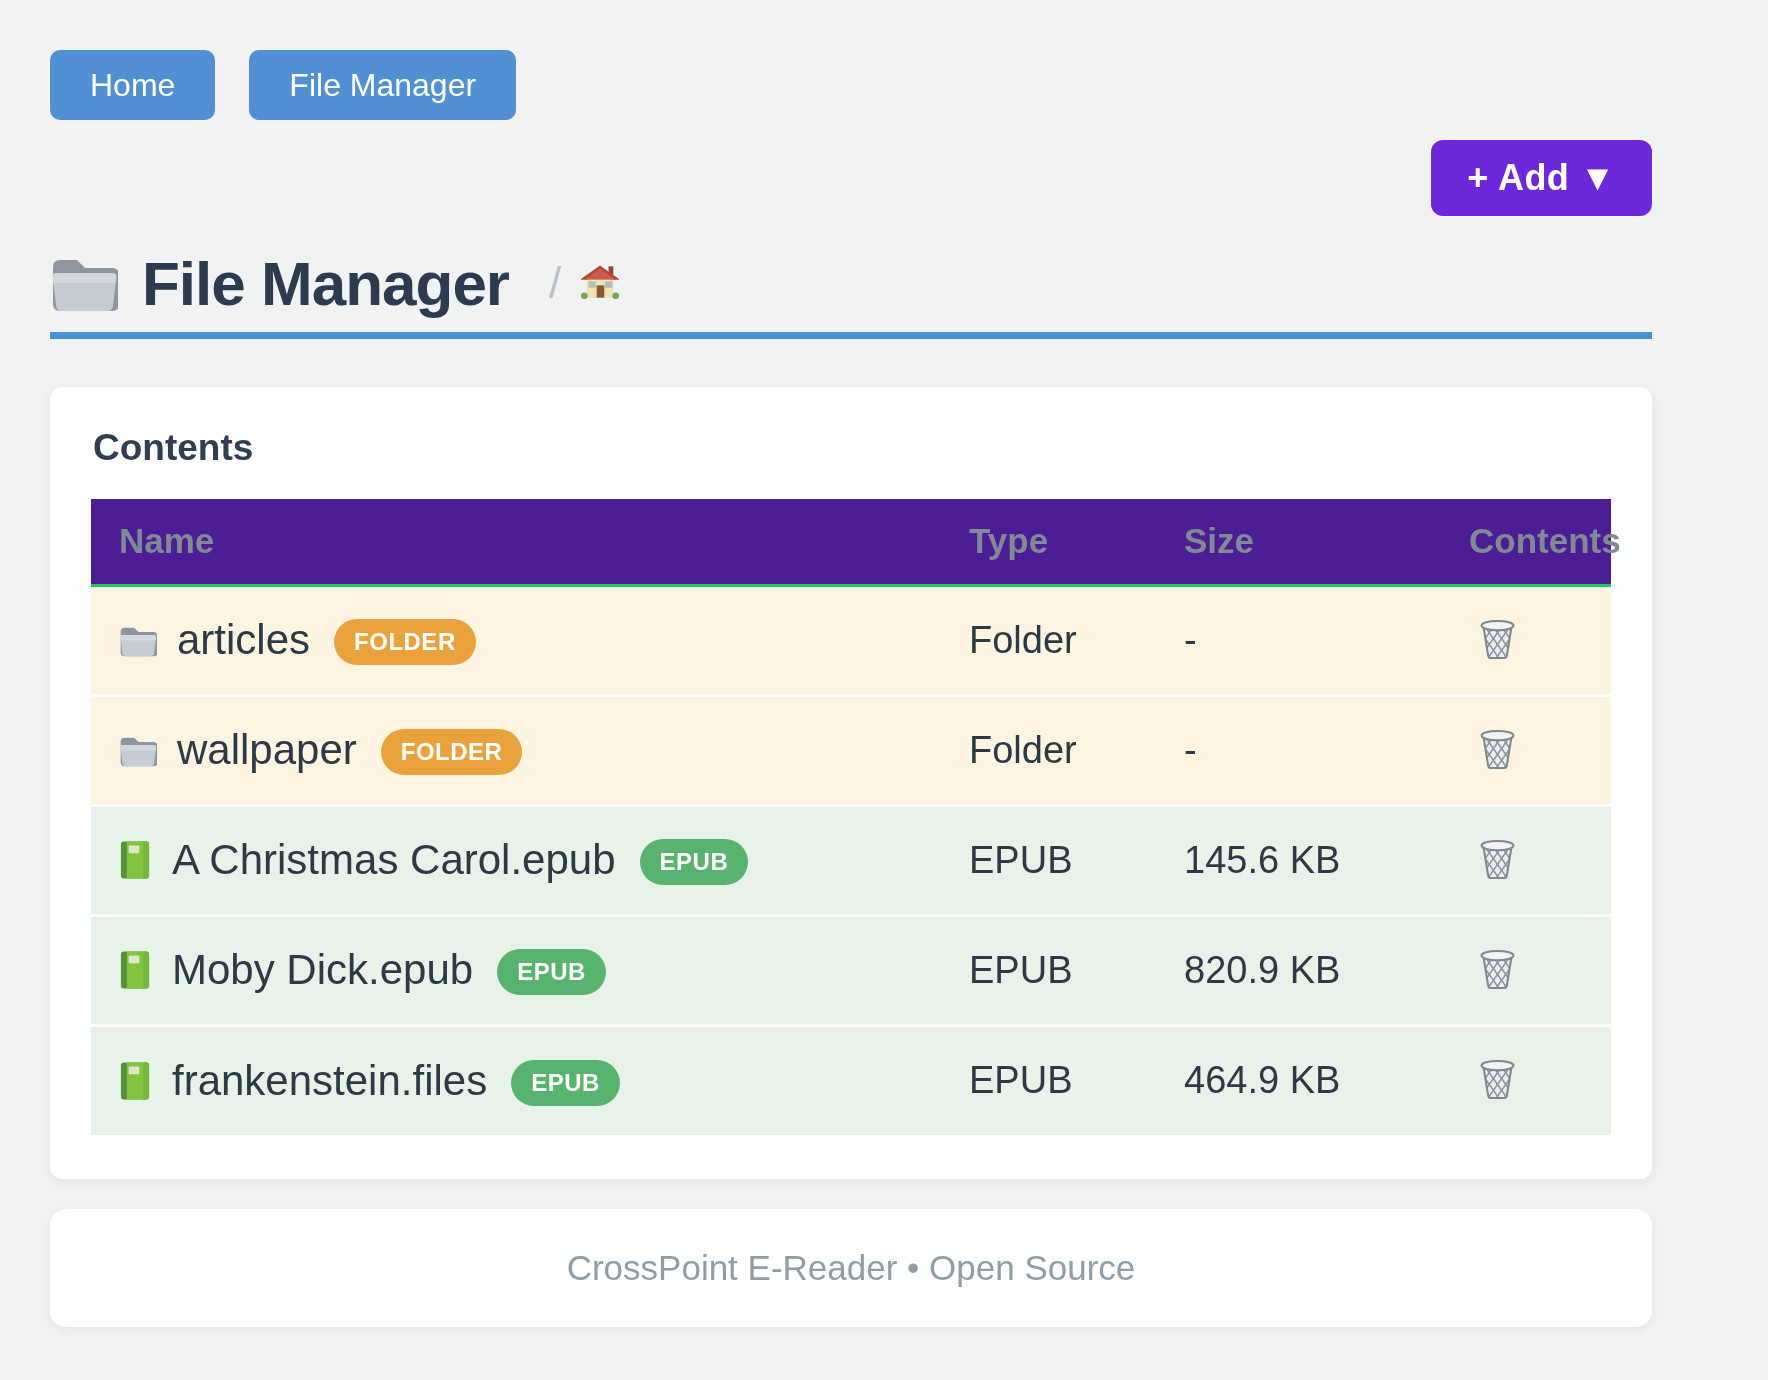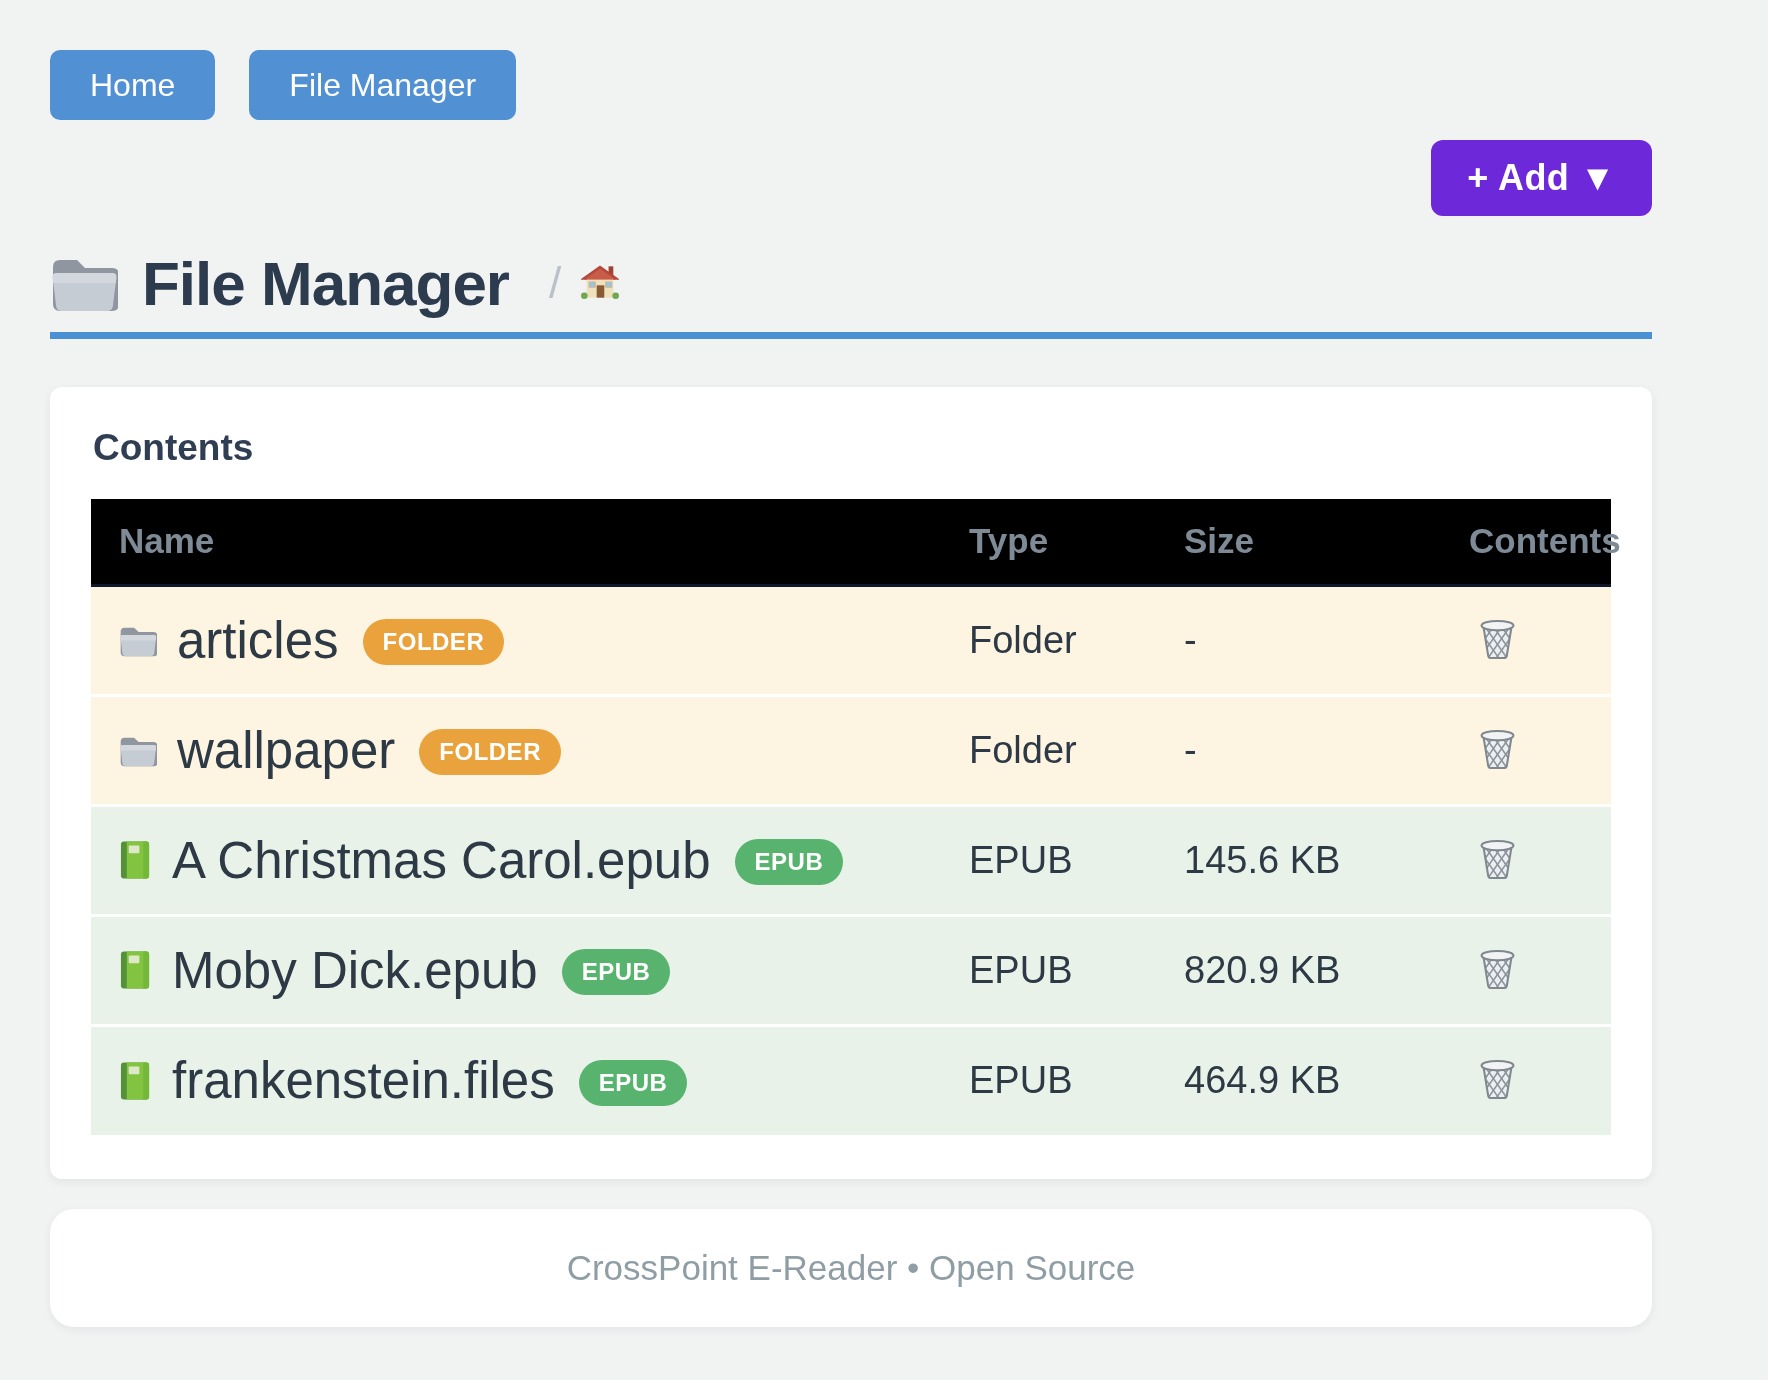--- a/index.html
+++ b/index.html
@@ -44,48 +44,48 @@
   .card{
     background:#fff;border-radius:12px;margin-top:48px;
     padding:40px 41px 44px;
     box-shadow:0 3px 10px rgba(40,50,60,0.07);
   }
   .card-head{display:flex;justify-content:space-between;align-items:baseline;padding:0 2px;}
   .card-title{font-size:37px;font-weight:700;color:#2f3e53;}
   .card-summary{font-size:31px;color:#8a959d;}
 
   table{width:100%;border-collapse:collapse;table-layout:fixed;margin-top:30px;}
-  thead tr{background:#000000;height:86px;border-bottom:3px solid #0f172a;}
+  thead tr{background:#4c1d95;height:86px;border-bottom:3px solid #22c55e;}
   th{font-size:35px;font-weight:700;color:#7e8b96;text-align:left;}
   th.name-col{padding-left:28px;}
   tbody tr{height:110px;}
   tbody tr + tr{border-top:3px solid rgba(255,255,255,0.92);}
   .row-folder{background:#fdf5e2;}
   .row-epub{background:#e8f2e9;padding-left:13px;}
 
   td{vertical-align:middle;}
   .name-cell{padding-left:28px;}
   .name-wrap{display:flex;align-items:center;}
   .row-icon{display:flex;margin-right:20px;}
-  .row-name{font-size:51px;color:#2d3944;cursor:pointer;}
+  .row-name{font-size:42px;color:#2d3944;cursor:pointer;}
   .badge{
     margin-left:24px;display:inline-flex;align-items:center;
     font-size:24px;font-weight:700;color:#fff;
     padding:9px 20px;border-radius:999px;letter-spacing:0.5px;
     position:relative;top:2px;
   }
   .badge-folder{background:#e9a23c;}
   .badge-epub{background:#57b36d;}
   .type-cell,.size-cell{font-size:38px;color:#2d3944;}
   .actions-cell{padding-left:12px;}
   .trash-btn{background:none;border:none;padding:0;cursor:pointer;display:flex;}
 
   
   .footer-card{
-    margin-top:30px;background:#fff;border-radius:24px;height:118px;
+    margin-top:30px;background:#fff;border-radius:16px;height:118px;
     display:flex;align-items:center;justify-content:center;
     box-shadow:0 3px 10px rgba(40,50,60,0.06);
   }
   .footer-text{font-size:35px;color:#8f9da5;}
 </style>
 </head>
 <body>
 
 <div class="content">
 

